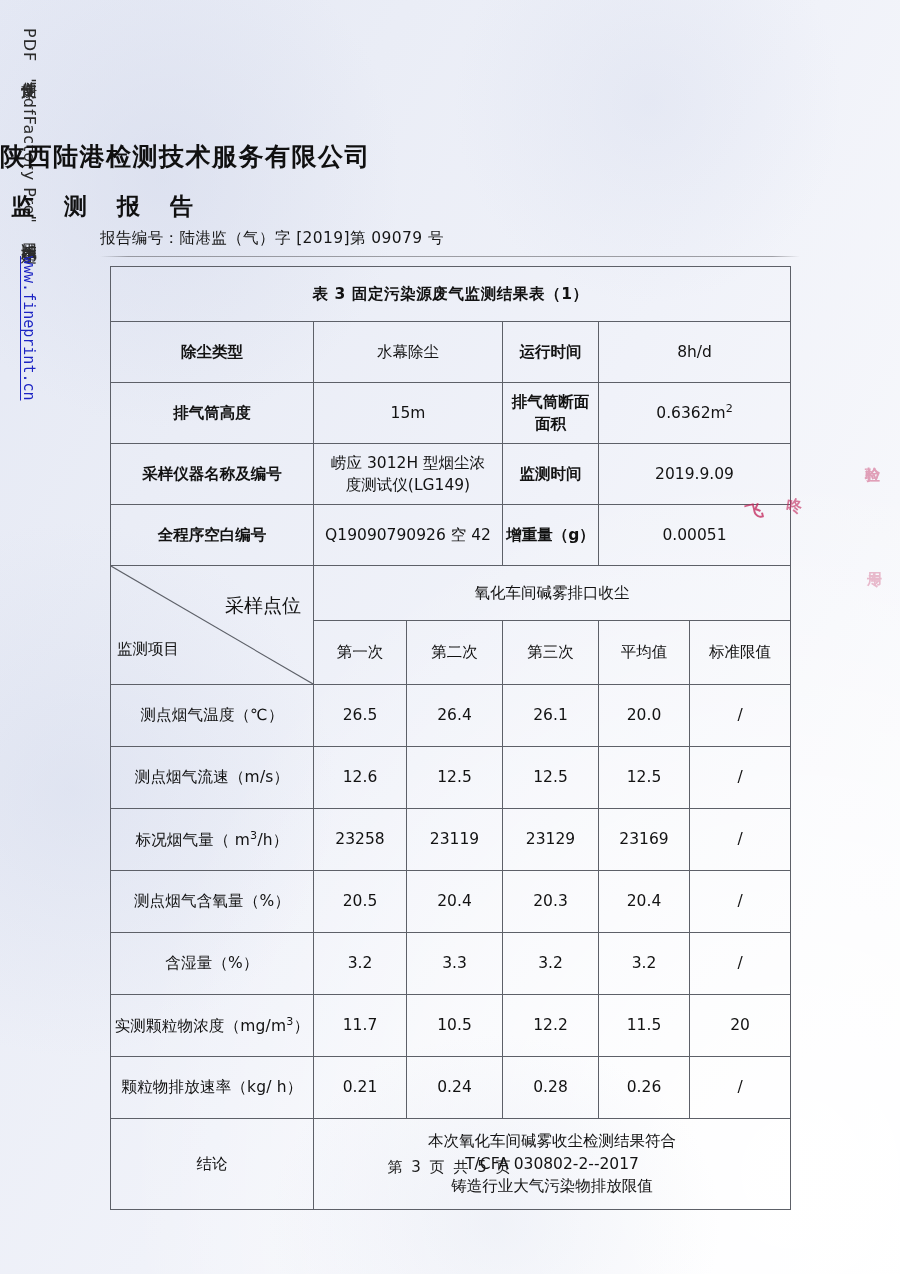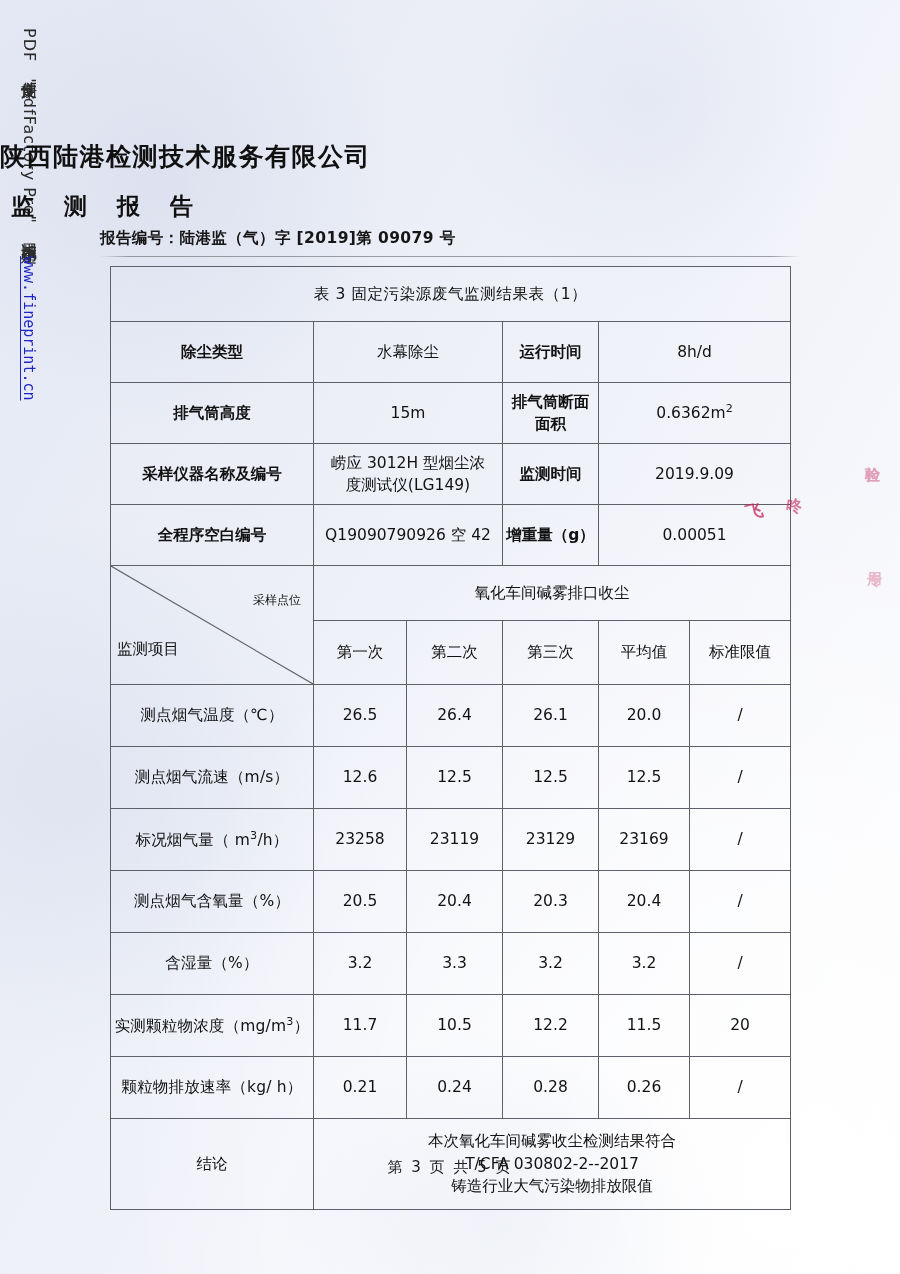--- a/index.html
+++ b/index.html
@@ -85,21 +85,21 @@
     letter-spacing: 11px;
     padding-left: 11px;
     color: #101010;
   }
 
   .report-no {
     position: absolute;
     left: 100px;
     top: 228px;
     font-size: 15.5px;
-    font-weight: bold;
+    font-weight: normal;
     color: #161616;
     letter-spacing: 0.4px;
   }
   .rule {
     position: absolute;
     left: 100px;
     top: 256px;
     width: 700px;
     height: 1px;
     background: linear-gradient(90deg, rgba(90,90,95,0.0) 0%, rgba(90,90,95,0.55) 4%, rgba(90,90,95,0.55) 96%, rgba(90,90,95,0.0) 100%);
@@ -123,21 +123,21 @@
     text-align: center;
     vertical-align: middle;
     font-size: 15.5px;
     padding: 2px 3px;
     line-height: 1.45;
     font-family: "DejaVu Sans", "Liberation Sans", sans-serif;
   }
   td.title-cell {
     height: 50px;
     font-size: 16.5px;
-    font-weight: normal;
+    font-weight: bold;
     letter-spacing: 0.6px;
   }
   td.r-info { height: 56px; }
   td.lbl { font-weight: bold; }
   td.instr { line-height: 1.5; font-size: 15px; }
 
   
   td.diag {
     position: relative;
     height: 114px;
@@ -147,21 +147,21 @@
   td.diag .dline {
     position: absolute;
     left: 0; top: 0;
     width: 100%; height: 100%;
     pointer-events: none;
   }
   td.diag .d-top {
     position: absolute;
     right: 12px;
     top: 26px;
-    font-size: 12px;
+    font-size: 19px;
   }
   td.diag .d-bot {
     position: absolute;
     left: 6px;
     bottom: 24px;
     font-size: 15.5px;
   }
 
   td.pointname {
     height: 50px;

